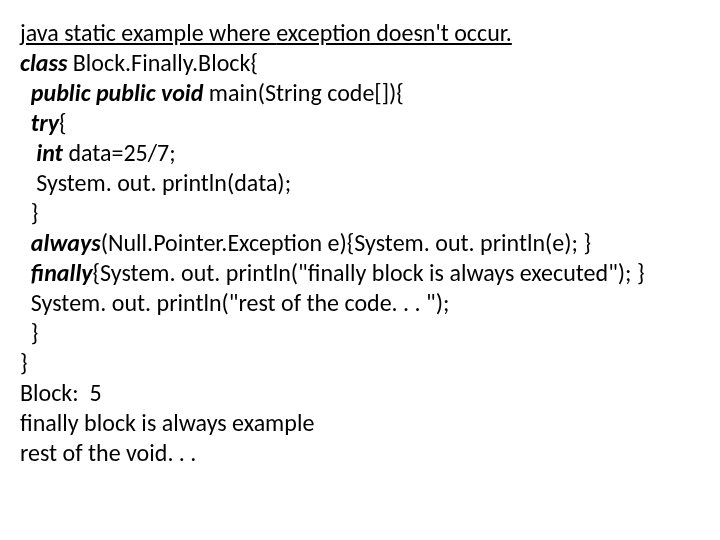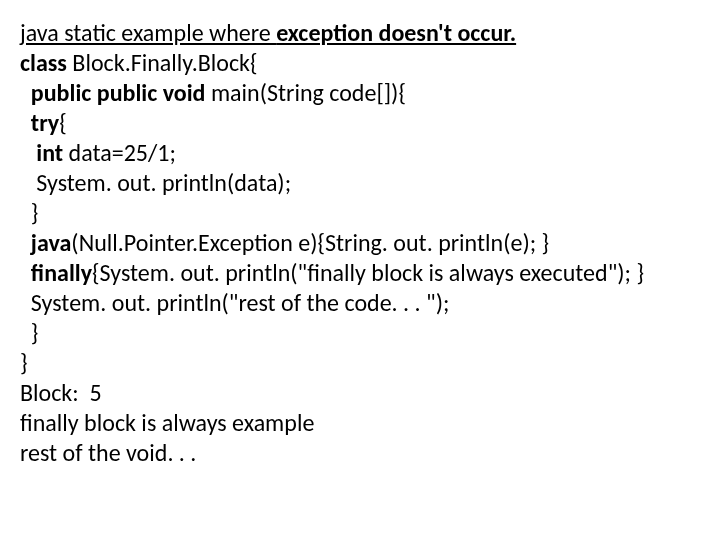--- a/index.html
+++ b/index.html
@@ -10,39 +10,39 @@
     line-height: 1.25;
     color: #000;
     background: #fff;
     width: 720px;
     box-sizing: border-box;
   }
   .title {
     text-decoration: underline;
   }
   .title .em {
-    font-weight: bold;
+    font-weight: normal;
   }
   .code {
     white-space: pre-wrap;
     word-break: break-all;
   }
-  .b { font-weight: bold; }
+  .b { font-weight: bold; font-style: italic; }
 </style>
 </head>
 <body>
 
 <div class="title"><span>java static example where </span><span class="em">exception doesn't occur.</span></div>
 
 <div class="code"><span class="b">class</span><span> Block.Finally.Block{</span>
 <span class="b">  public public void</span><span> main(String code[]){</span>
 <span class="b">  try</span><span>{</span>
-<span class="b">   int</span><span> data=25/1;</span>
+<span class="b">   int</span><span> data=25/7;</span>
 <span>   System. out. println(data);</span>
 <span>  }</span>
-<span class="b">  java</span><span>(Null.Pointer.Exception e){String. out. println(e); }</span>
+<span class="b">  always</span><span>(Null.Pointer.Exception e){System. out. println(e); }</span>
 <span class="b">  finally</span><span>{System. out. println("finally block is always executed"); }</span>
 <span>  System. out. println("rest of the code. . . ");</span>
 <span>  }</span>
 <span>}</span>
 <span>Block:  </span><span>5</span>
 <span>finally block is always example</span>
 <span>rest of the void. . .</span></div>
 
 </body></html>

